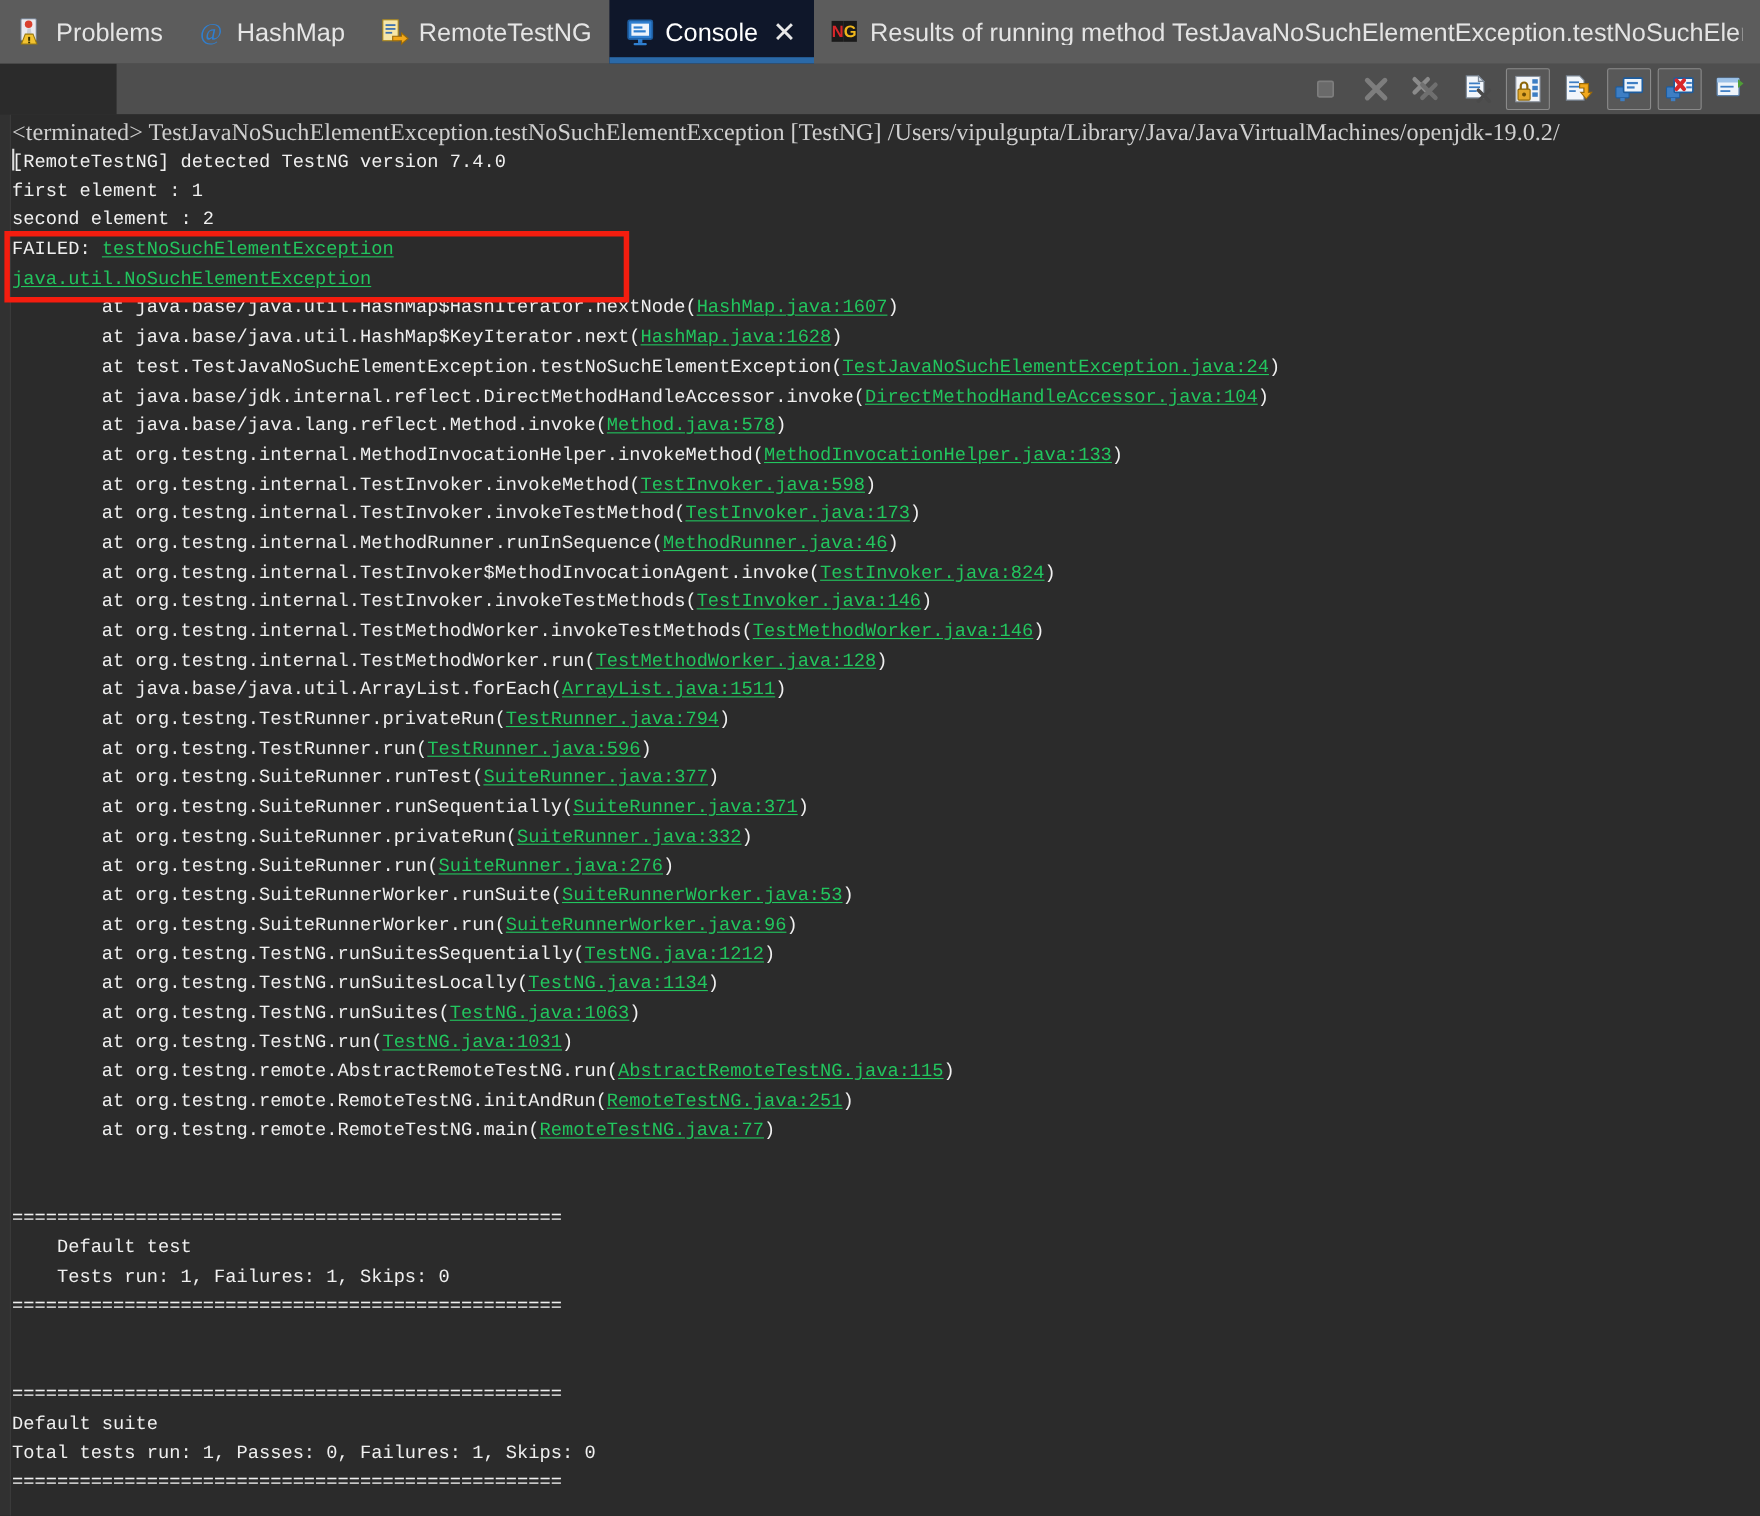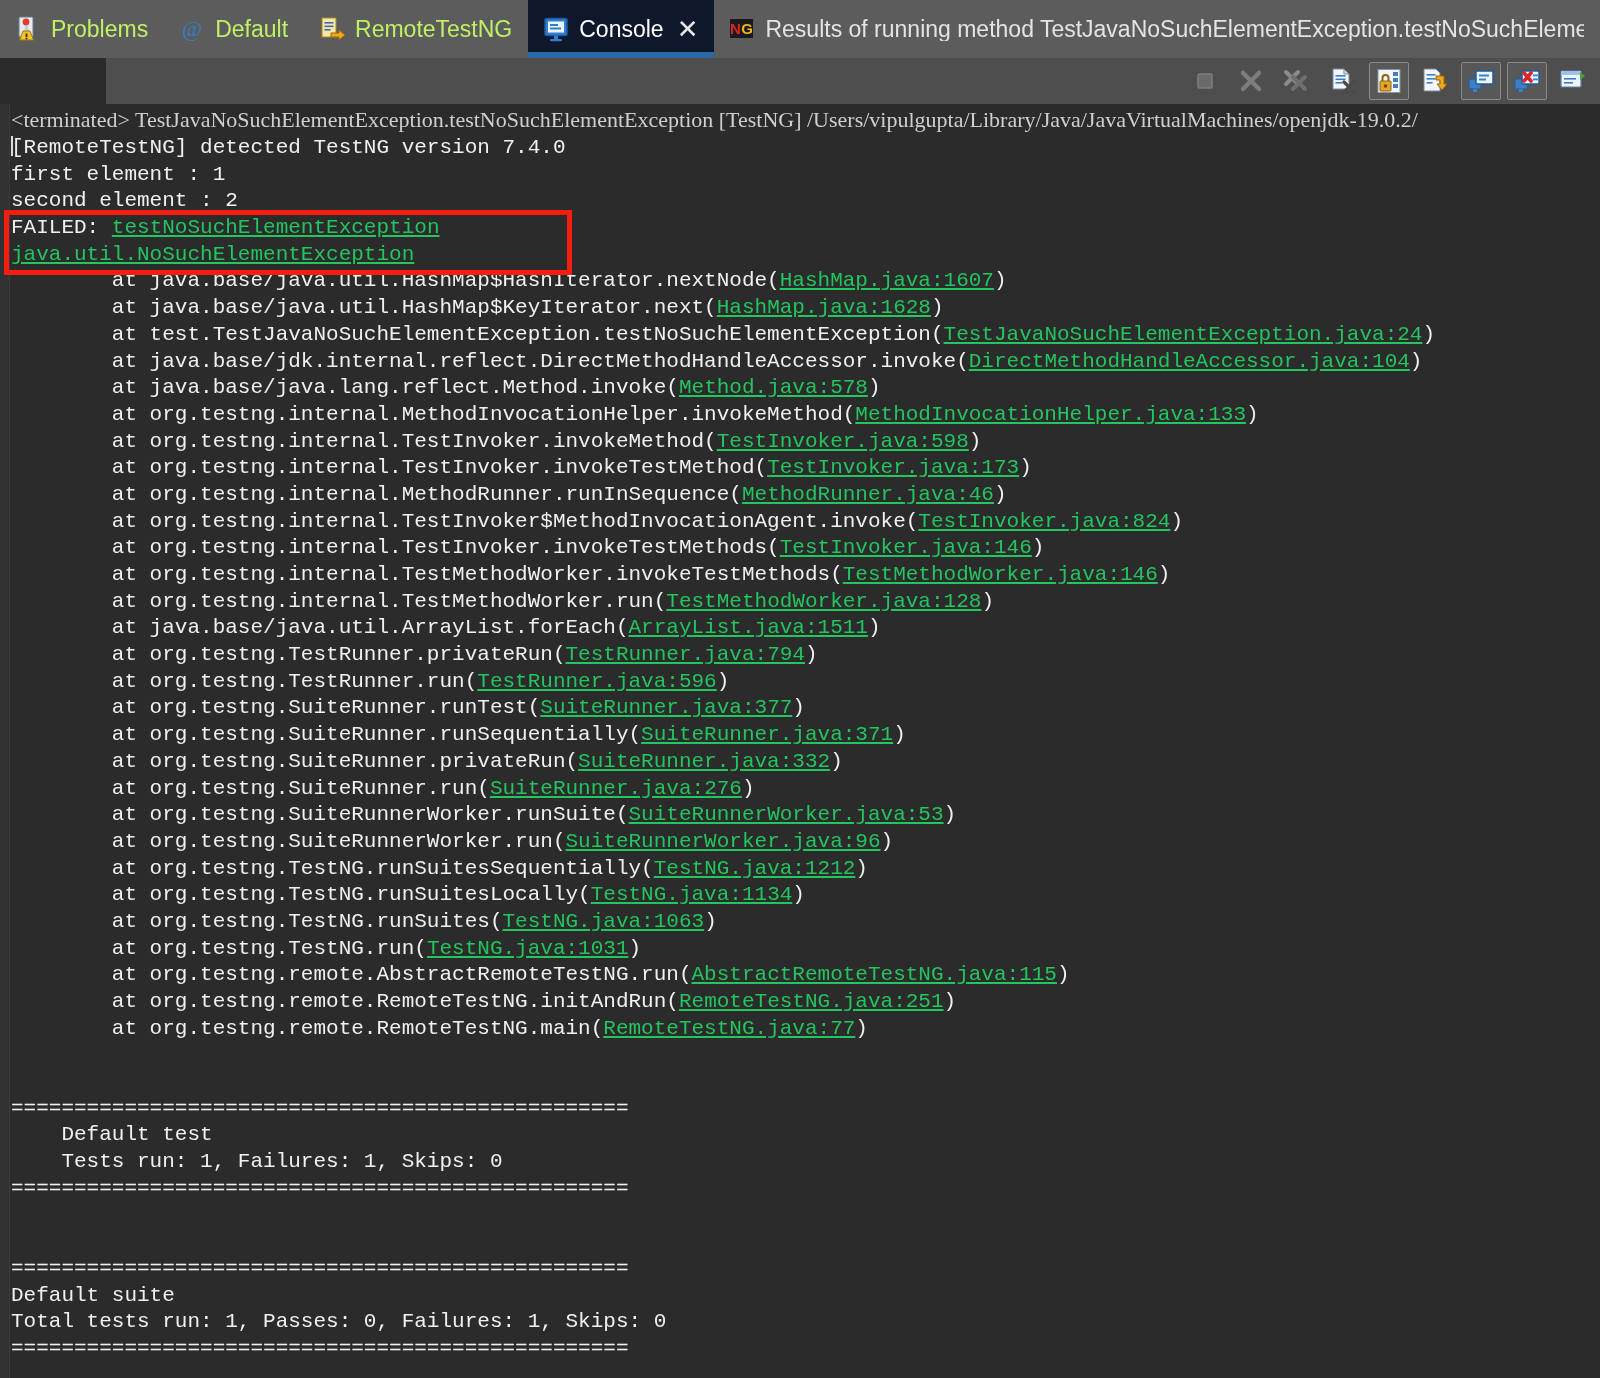--- a/index.html
+++ b/index.html
@@ -24,21 +24,21 @@
     align-items: stretch;
     overflow: hidden;
     box-sizing: border-box;
   }
   .tab {
     display: flex;
     align-items: center;
     gap: 9px;
     padding: 0 16px 0 14px;
     position: relative;
-    color: #bef264;
+    color: #e5e5e5;
     font-size: 23px;
     white-space: nowrap;
     box-sizing: border-box;
   }
   .tab .tab-label { line-height: 1; }
   .tab.active {
     background: #0f172a;
     color: #ffffff;
   }
   .tab.active::after {
@@ -136,21 +136,21 @@
     white-space: nowrap;
     overflow: hidden;
   }
   .console-body {
     position: absolute;
     left: 11px;
     top: 31px;
     right: 0;
     bottom: 0;
     font-family: "Liberation Mono", "DejaVu Sans Mono", monospace;
-    font-size: 21px;
+    font-size: 17px;
     line-height: 26.7px;
     color: #f0f0f0;
     white-space: pre;
     overflow: hidden;
     letter-spacing: 0px;
   }
   .console-body .ln { display: block; height: 26.7px; }
   .lnk {
     color: #22c55e;
     text-decoration: underline;
@@ -191,21 +191,21 @@
     </span>
     <span class="tab-label">Problems</span>
   </div>
 
   <div class="tab">
     <span class="ticon">
       <svg width="28" height="28" viewBox="0 0 28 28">
         <text x="14" y="21" font-family="Liberation Serif, serif" font-size="22" fill="#2f7fd0" text-anchor="middle">@</text>
       </svg>
     </span>
-    <span class="tab-label">Default</span>
+    <span class="tab-label">HashMap</span>
   </div>
 
   <div class="tab">
     <span class="ticon">
       <svg width="28" height="28" viewBox="0 0 28 28">
         <rect x="4" y="3" width="14" height="19" fill="#f6e6a8" stroke="#a8861f" stroke-width="1"></rect>
         <rect x="6.5" y="7" width="9" height="1.6" fill="#3a6fb0"></rect>
         <rect x="6.5" y="10.5" width="9" height="1.6" fill="#3a6fb0"></rect>
         <rect x="6.5" y="14" width="6" height="1.6" fill="#3a6fb0"></rect>
         <path d="M13 18 h8 v-3 l6 5 -6 5 v-3 h-8 z" fill="#f1a81c" stroke="#9a6a08" stroke-width="1"></path>

